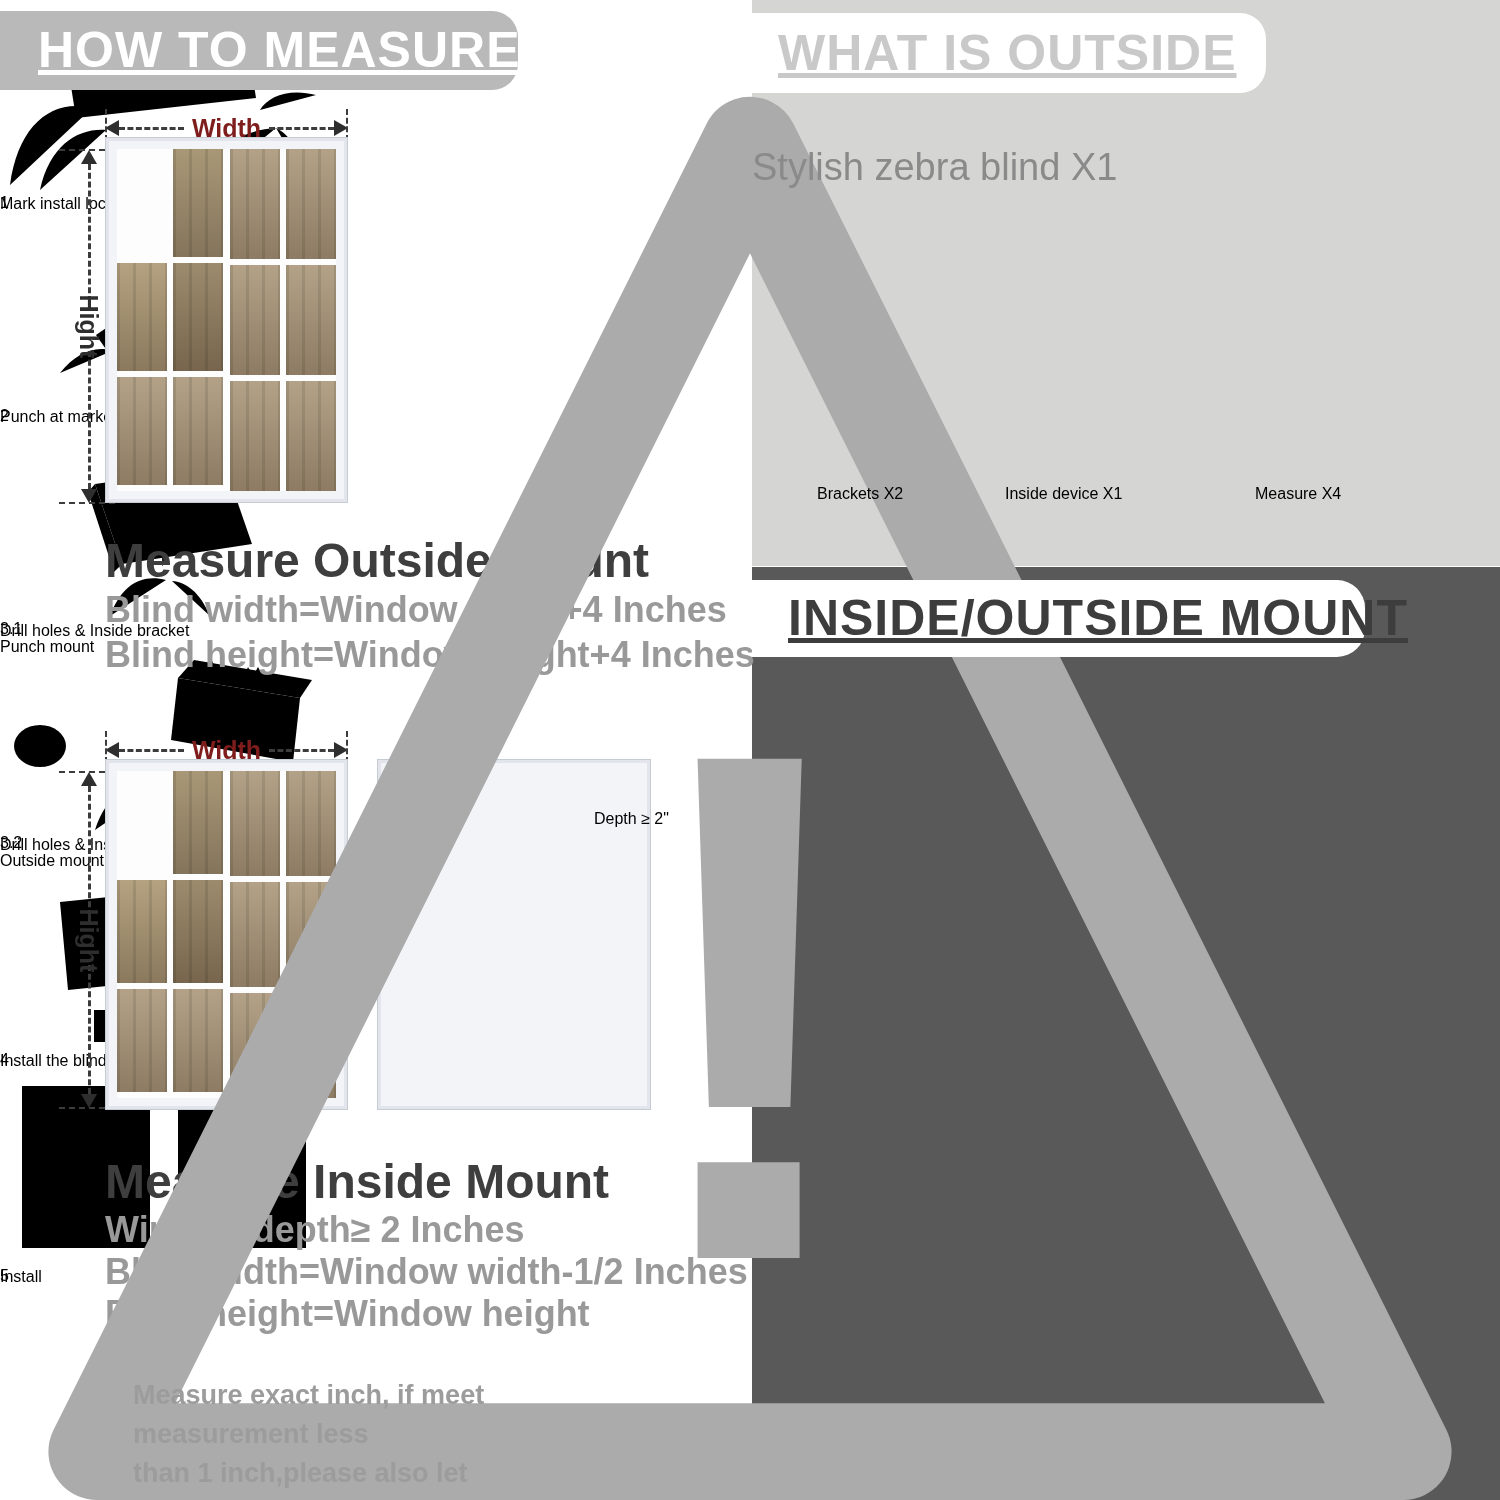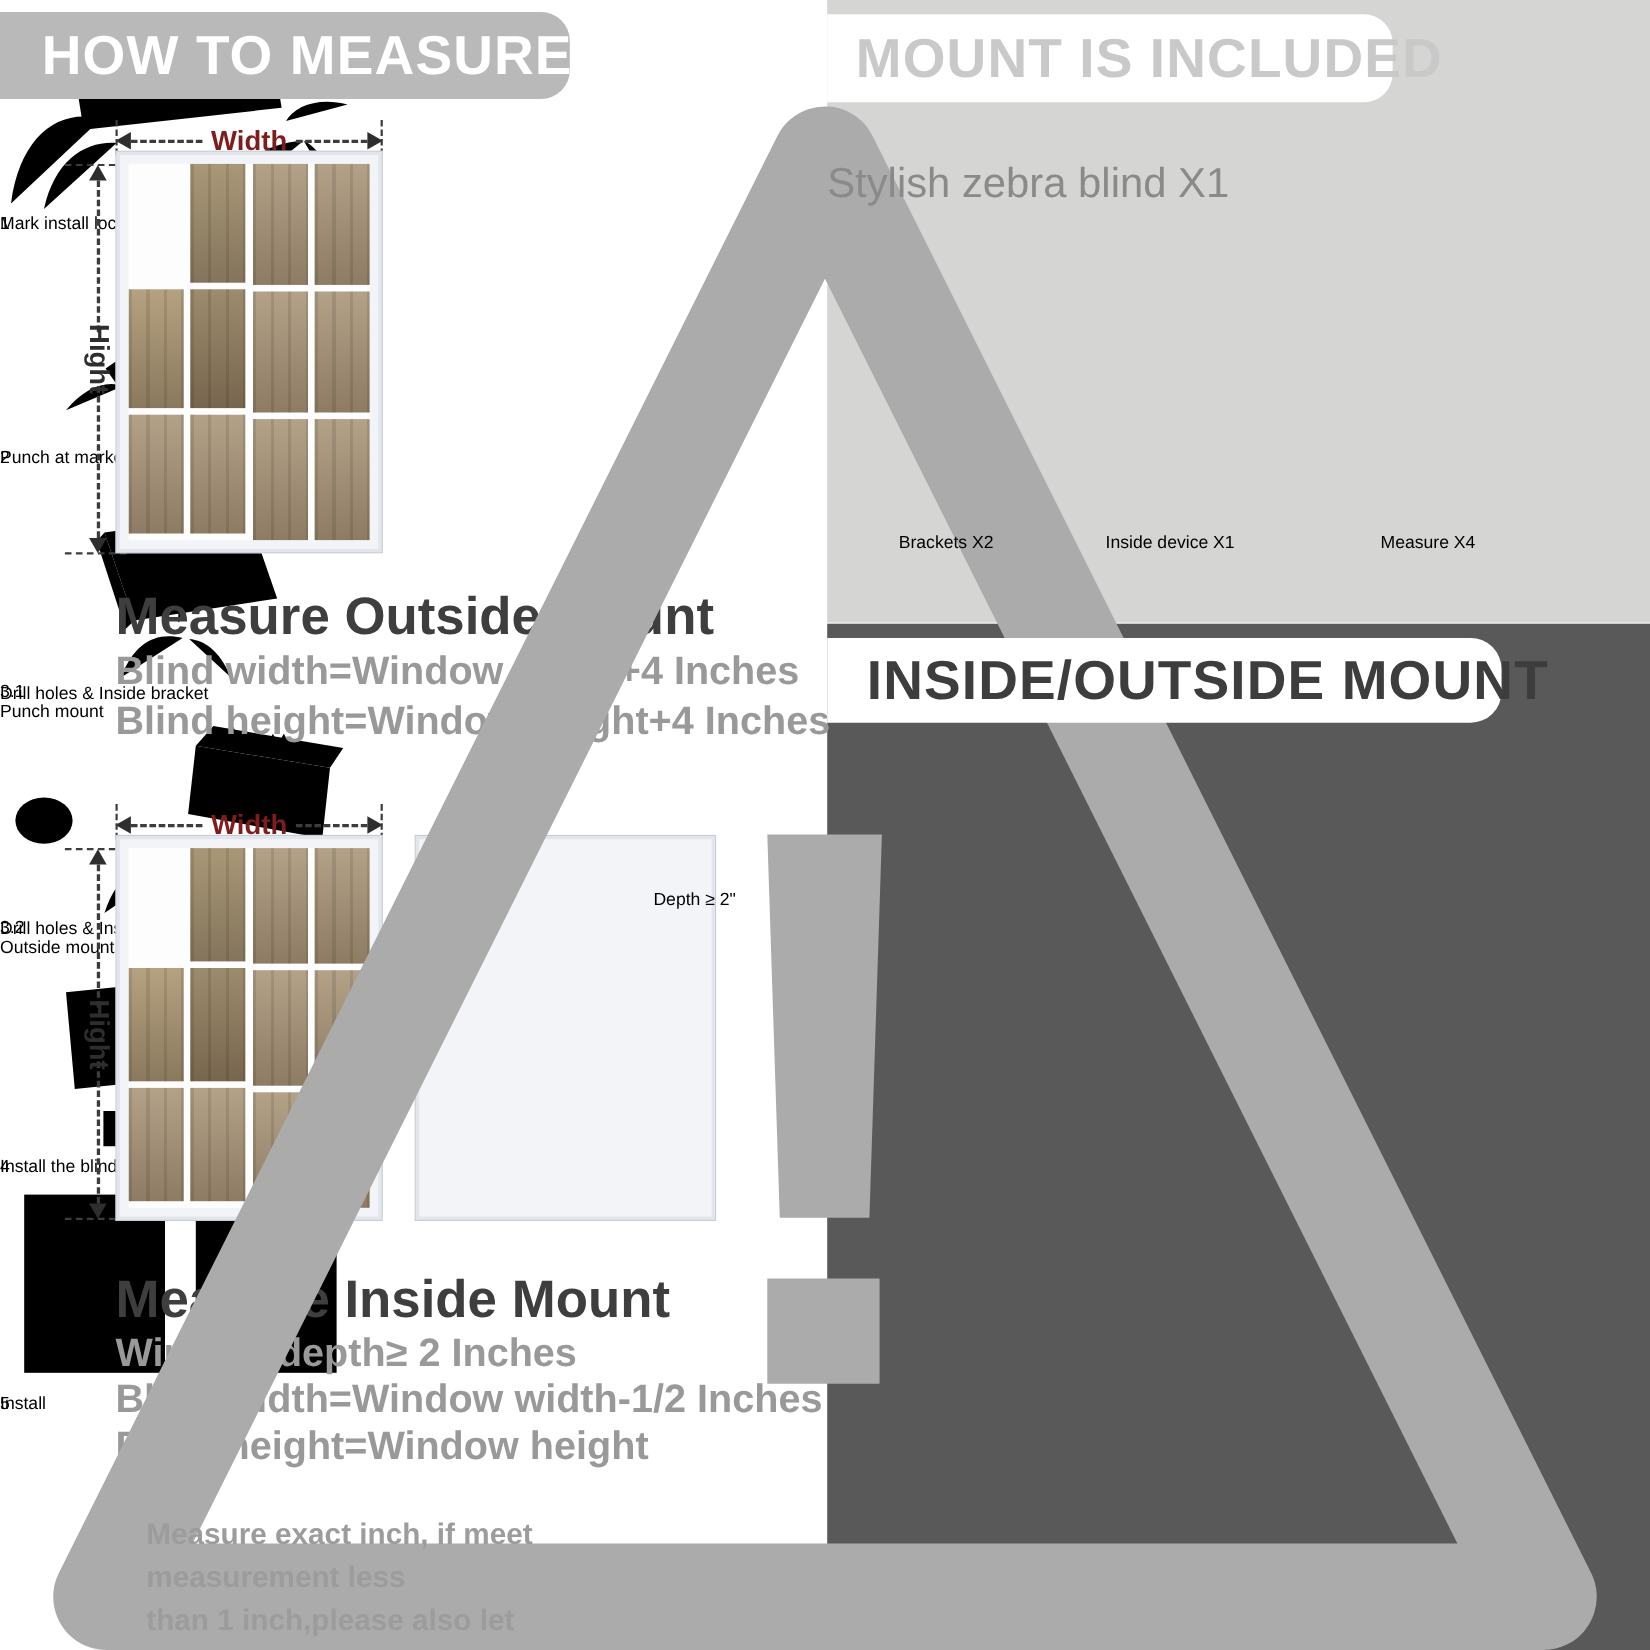--- a/index.html
+++ b/index.html
@@ -1,21 +1,21 @@
 <!DOCTYPE html>
 <html><head>
 <meta charset="utf-8">
 <style>
   html,body{margin:0;padding:0;background:#fff;}
   #page{position:relative;width:1500px;height:1500px;background:#fff;overflow:hidden;
         font-family:"Liberation Sans",sans-serif;}
   .abs{position:absolute;}
 
   
-  .hdr{font-weight:bold;font-size:50px;letter-spacing:1px;white-space:nowrap;}
+  .hdr{font-weight:bold;font-size:50px;letter-spacing:1px;white-space:nowrap;text-decoration:underline;}
   #how-hdr{left:0;top:11px;width:518px;height:79px;background:#b9b9b9;border-radius:0 26px 26px 0;
            color:#fff;line-height:79px;padding-left:38px;box-sizing:border-box;}
   #included-hdr{left:752px;top:13px;width:514px;height:80px;background:#ffffff;border-radius:0 26px 26px 0;
            color:#c9c9c9;line-height:80px;padding-left:26px;box-sizing:border-box;}
   #mount-hdr{left:752px;top:580px;width:613px;height:77px;background:#ffffff;border-radius:0 28px 28px 0;
            color:#3d3d3d;line-height:77px;padding-left:36px;box-sizing:border-box;}
 
   
   #panel-top{left:752px;top:0;width:748px;height:566px;background:#d5d6d4;}
   #panel-bottom{left:752px;top:567px;width:748px;height:933px;background:#59595a;}
@@ -273,21 +273,21 @@
 
   <svg class="abs" id="warn-tri" viewBox="0 0 62 66">
     <polygon points="31,6 58,60 4,60" fill="none" stroke="#ababab" stroke-width="4" stroke-linejoin="round"></polygon>
     <text x="31" y="52" text-anchor="middle" font-family="Liberation Sans, sans-serif" font-size="30" font-weight="bold" fill="#ababab">!</text>
   </svg>
   <div class="abs warn-text" style="left:133px;top:1376px;width:360px;">Measure exact inch, if meet measurement less
 than 1 inch,please also let us know exact
 measurement, please do not leave it</div>
 
   <div class="abs hdr" id="included-hdr">
-    <span>MOUNT IS INCLUDED</span>
+    <span>WHAT IS OUTSIDE</span>
   </div>
 
   <div class="abs item-label" style="left:752px;top:146px;width:748px;font-size:38px;color:#8a8a8a;">Stylish zebra blind X1</div>
 
   <div class="abs" id="headrail-top"></div>
   <div class="abs" id="headrail-bot"></div>
 
   <div class="abs" style="left:805px;top:356px;width:180px;display:flex;gap:20px;justify-content:center;">
     <div class="bracket"><span class="screwdot" style="left:6px;"></span><span class="screwdot" style="right:6px;"></span></div>
     <div class="bracket"><span class="screwdot" style="left:6px;"></span><span class="screwdot" style="right:6px;"></span></div>

